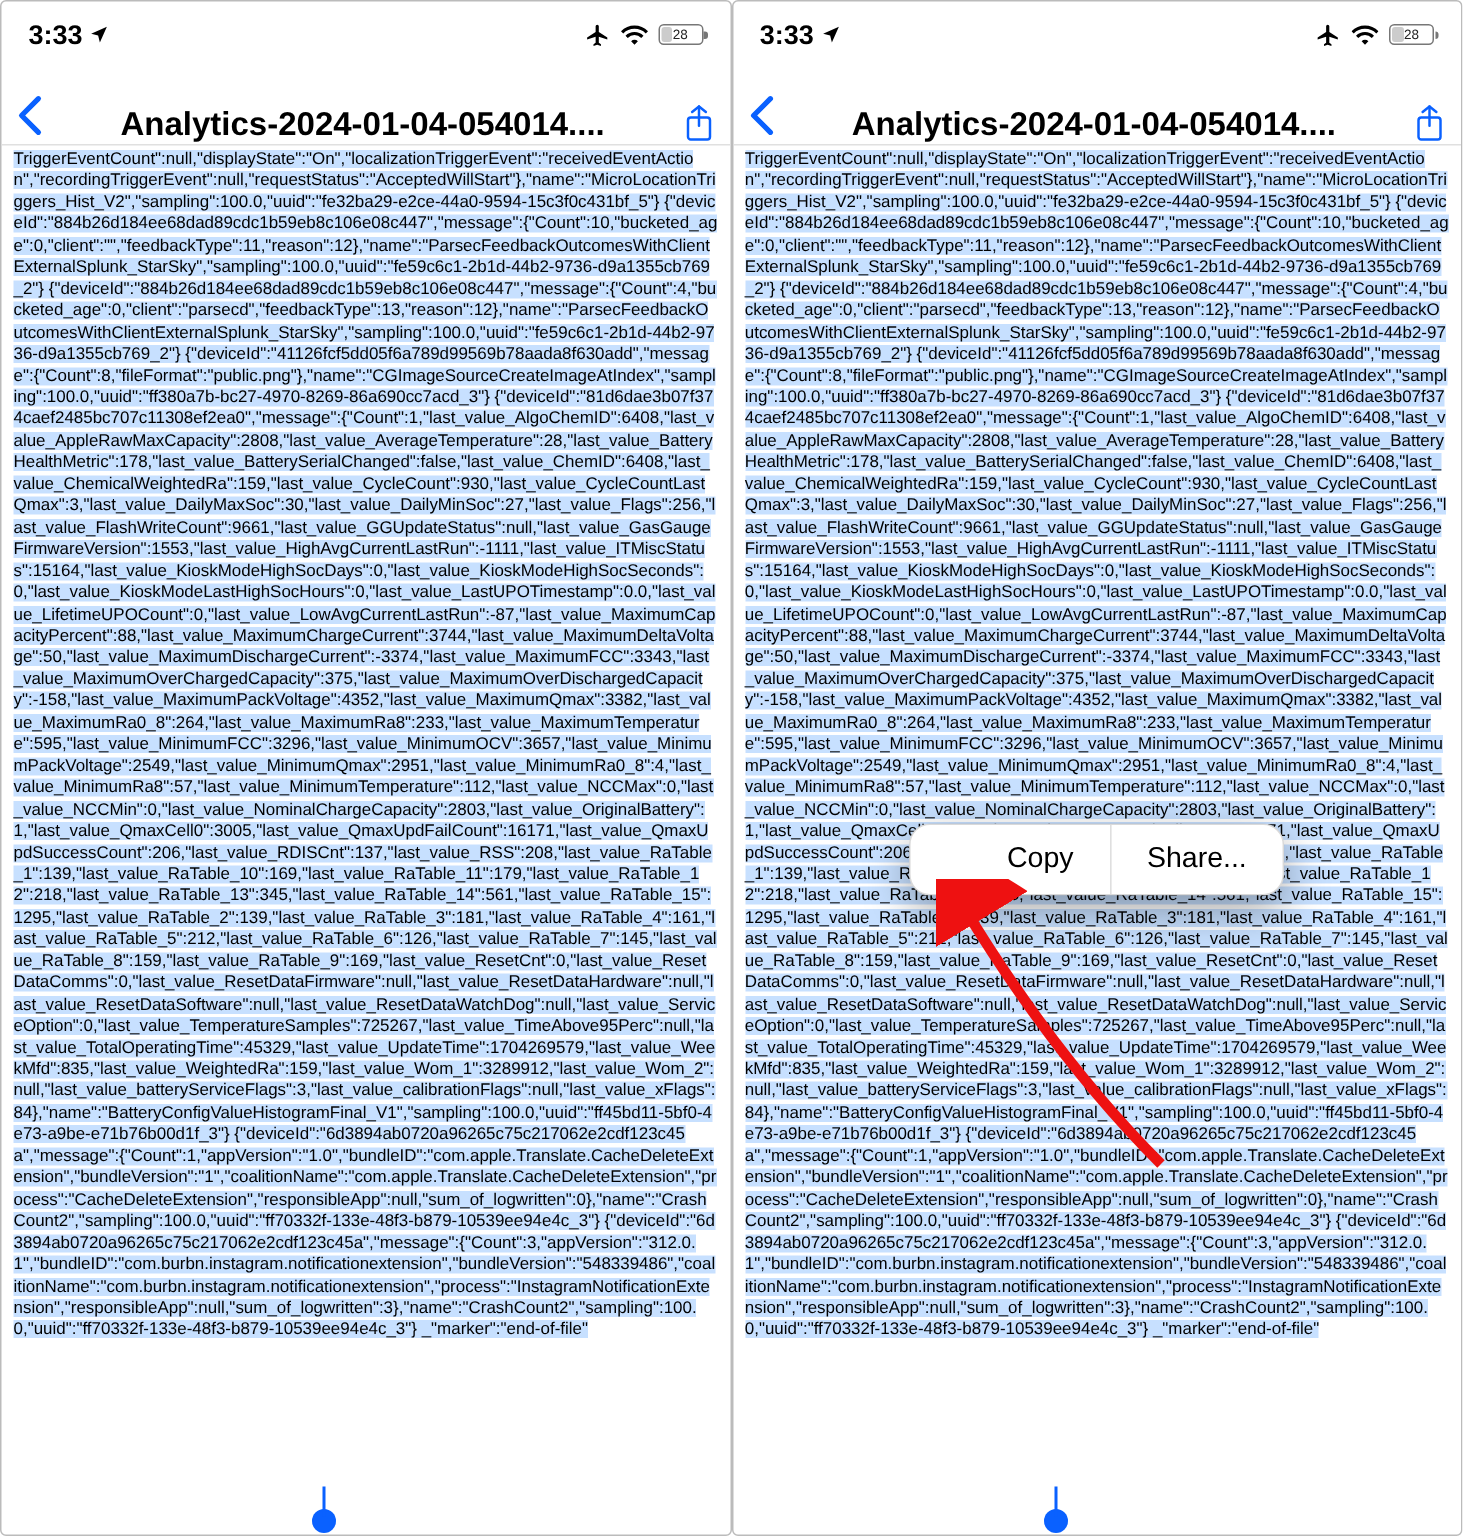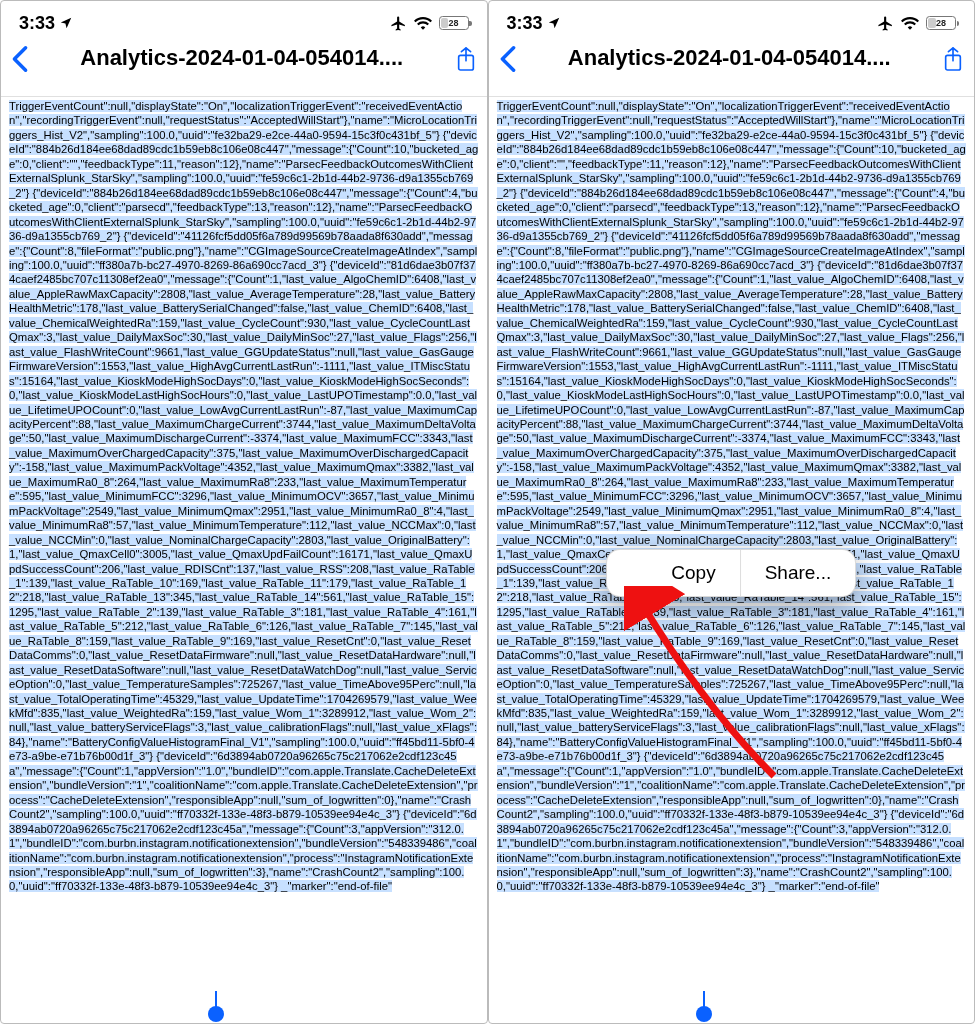--- a/index.html
+++ b/index.html
@@ -16,35 +16,35 @@
   .status {
     height: 44px; display: flex; align-items: center; justify-content: space-between;
     padding: 0 18px; font-weight: 600; font-size: 18px;
   }
   .status-left { display: flex; align-items: center; gap: 4px; }
   .status-right { display: flex; align-items: center; gap: 7px; }
   .status svg { display: block; }
   .battery {
     width: 30px; height: 14px; border: 1.5px solid #777; border-radius: 3.5px;
     position: relative; display: flex; align-items: center; justify-content: center;
-    font-size: 9px; font-weight: 700; color: #222;
+    font-size: 9px; font-weight: 400; color: #222;
   }
   .battery::after {
     content: ""; position: absolute; right: -4px; top: 3.5px; width: 2.5px; height: 5px;
     background: #777; border-radius: 0 2px 2px 0;
   }
   .battery .fill {
     position: absolute; left: 1px; top: 1px; bottom: 1px; width: 28%;
     background: #ccc; border-radius: 2px;
   }
   .battery .pct { position: relative; z-index: 1; }
 
   
   .nav {
-    height: 52px; display: flex; align-items: flex-start; padding: 0 10px;
+    height: 52px; display: flex; align-items: flex-end; padding: 0 10px;
     border-bottom: 0.5px solid #e0e0e0;
   }
   .back-chevron { flex: 0 0 28px; color: #0a61ff; }
   .title {
     flex: 1 1 auto; font-size: 22px; font-weight: 700; text-align: center;
     white-space: nowrap; overflow: hidden; text-overflow: ellipsis; padding: 0 4px;
   }
   .share { flex: 0 0 32px; color: #0a61ff; display: flex; justify-content: flex-end; }
 
   

